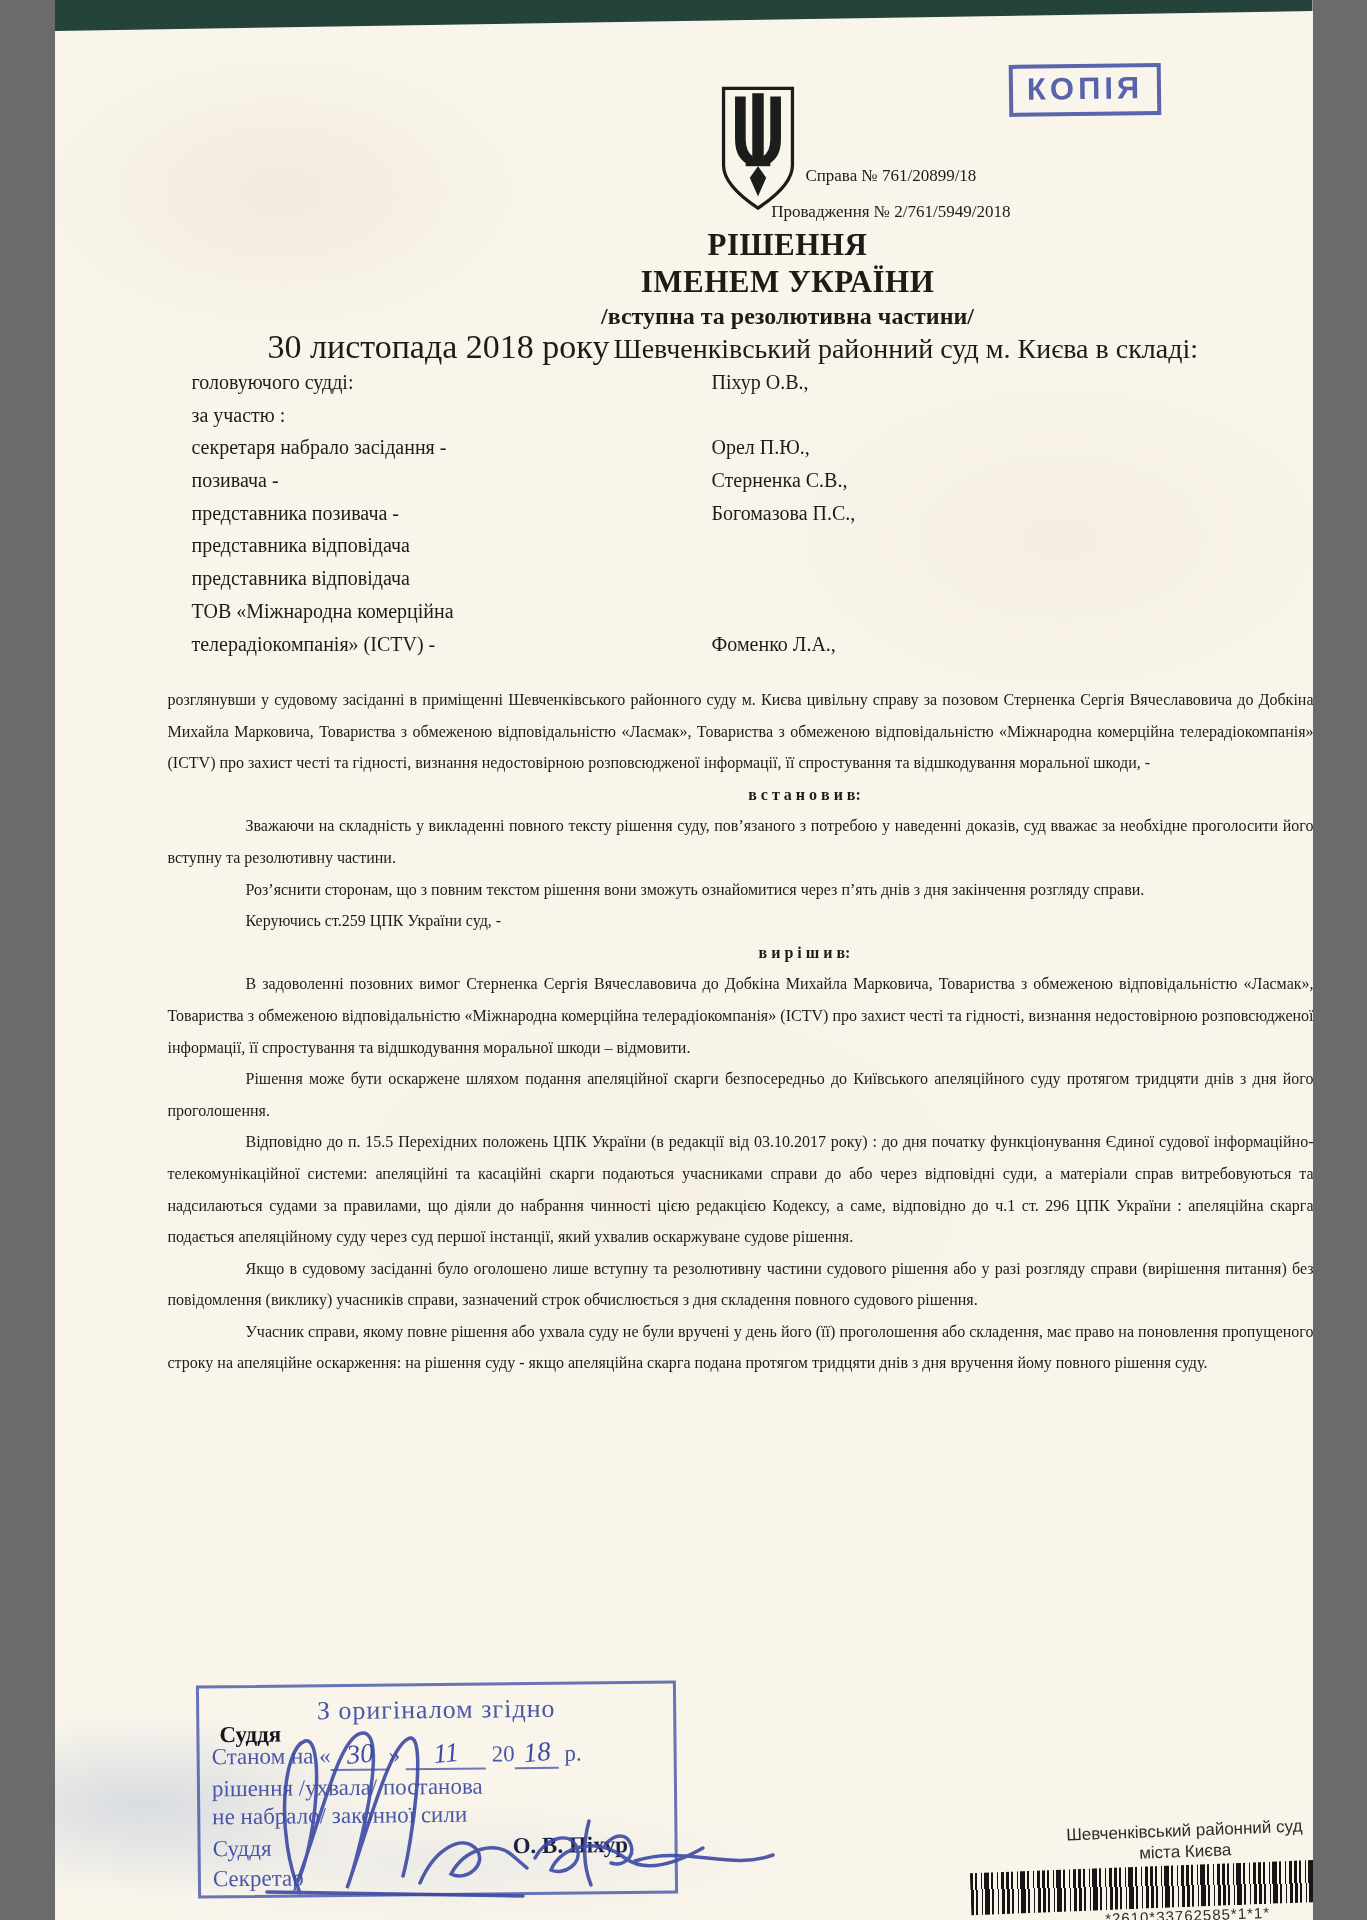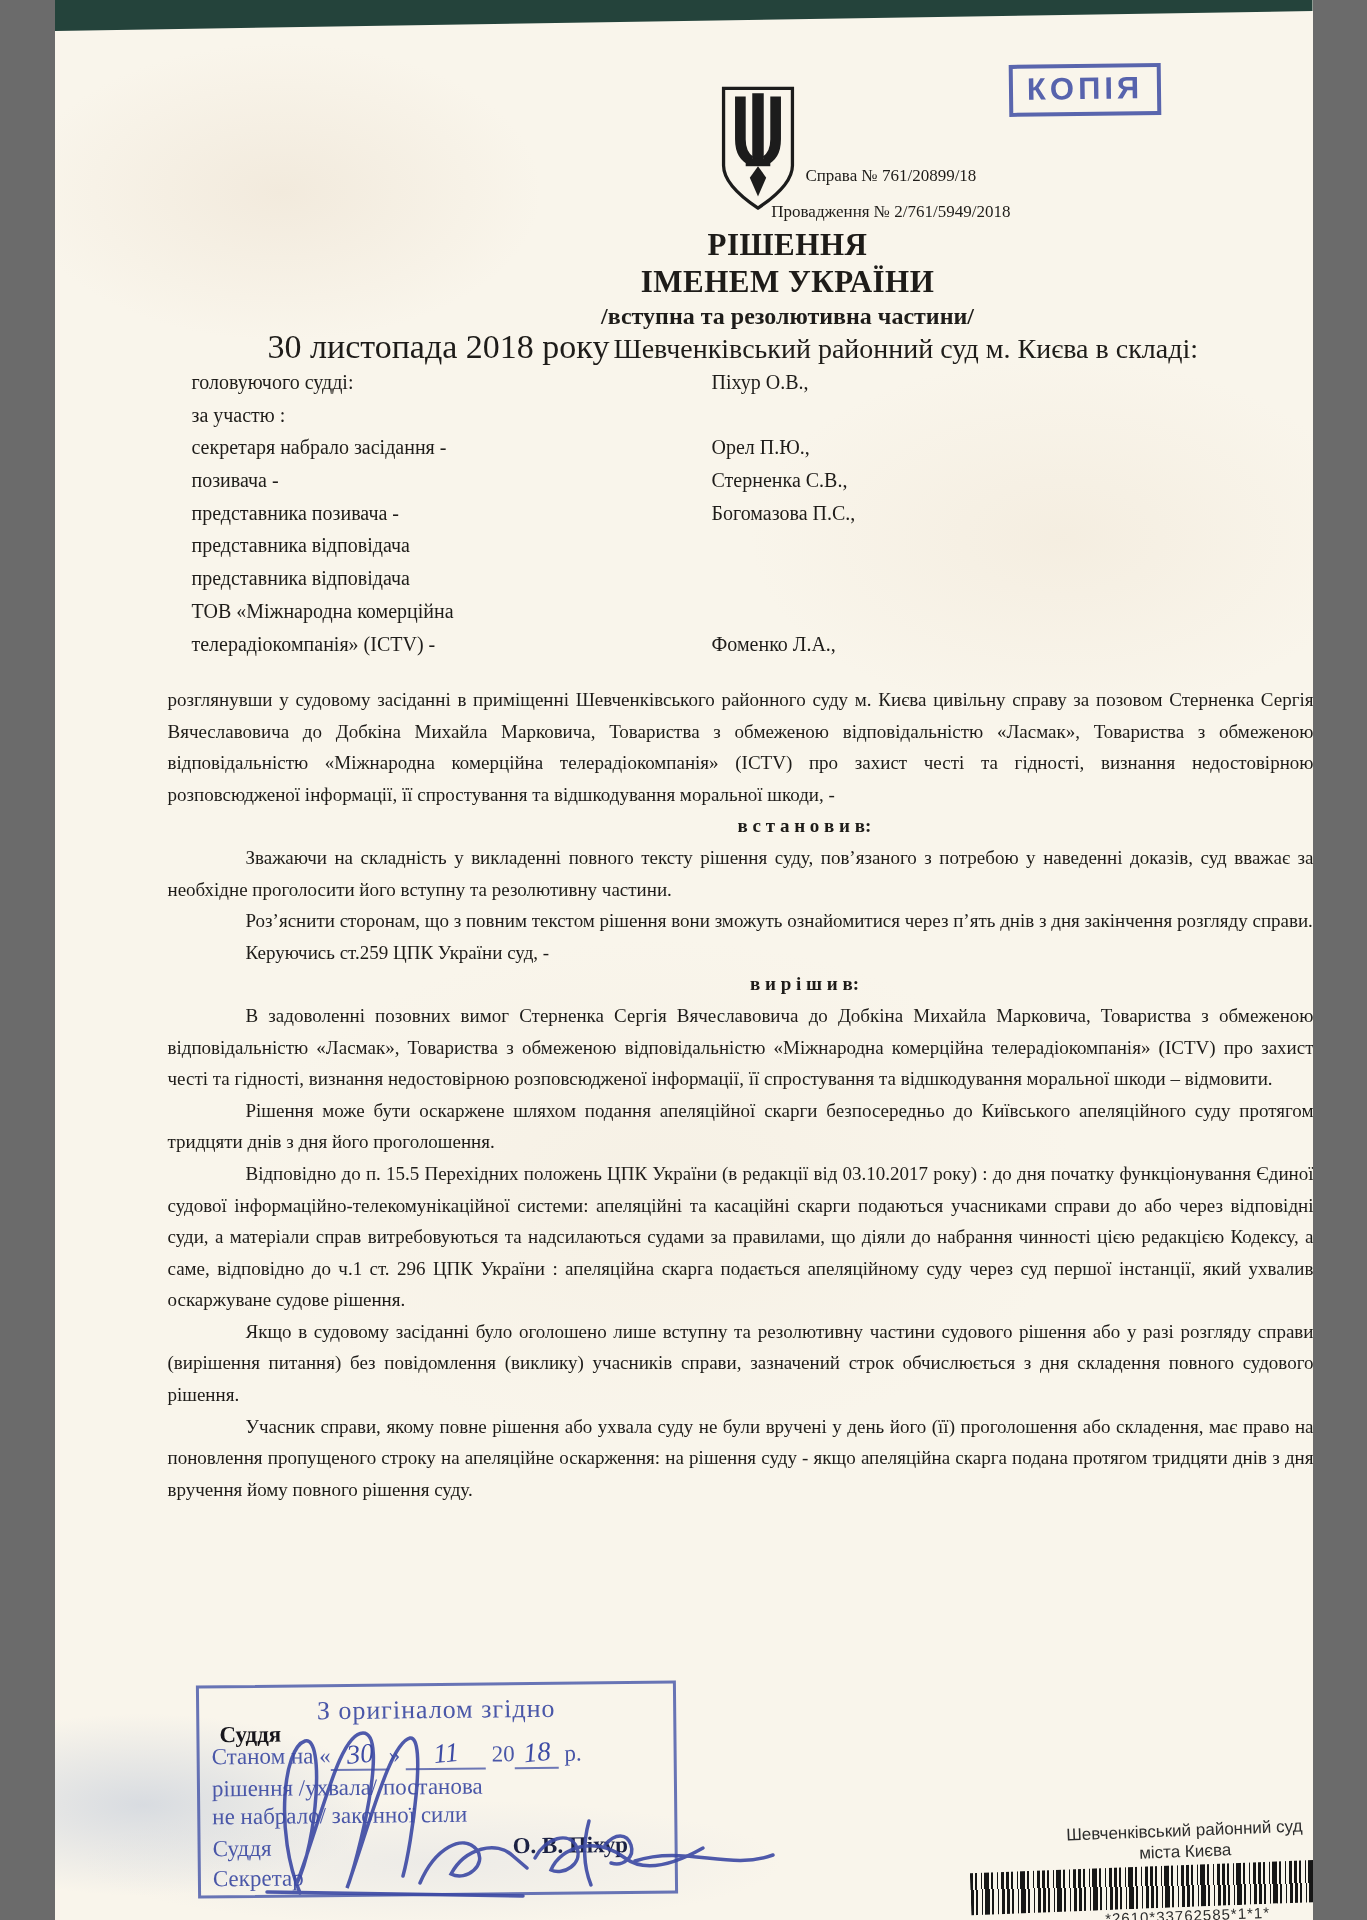--- a/index.html
+++ b/index.html
@@ -28,21 +28,21 @@
   .title-sub{font-size:24px;font-weight:bold;margin-top:3px;}
   
   .date-line{position:absolute;left:113px;top:328px;width:1150px;text-indent:100px;white-space:nowrap;}
   .date-big{font-size:34px;}
   .date-rest{font-size:28px;}
   
   .participants{position:absolute;left:113px;top:366px;width:1150px;font-size:20px;margin-left:24px;}
   .prow{position:relative;height:32.7px;line-height:32.7px;}
   .pname{position:absolute;left:520px;top:0;}
   
-  .body-text{position:absolute;left:113px;top:684px;width:1146px;font-size:19px;
+  .body-text{position:absolute;left:113px;top:684px;width:1146px;font-size:16px;
         line-height:31.6px;text-align:justify;}
   .body-text p{margin:0;text-indent:78px;}
   .body-text p.noindent{text-indent:0;}
   .body-text .heading{text-align:center;text-indent:0;font-weight:bold;transform:translateX(64px);}
   
   .cert-stamp{position:absolute;left:142px;top:1683px;width:474px;height:207px;
         border:3px solid rgba(68,84,168,.8);transform:rotate(-.6deg);color:#4a57a8;
         font-size:23px;line-height:26px;}
   .cs-line1{text-align:center;font-size:26px;margin-top:11px;letter-spacing:1px;}
   .cs-judge-typed{position:absolute;left:20px;top:34px;color:#17161c;font-weight:bold;font-size:23px;}

